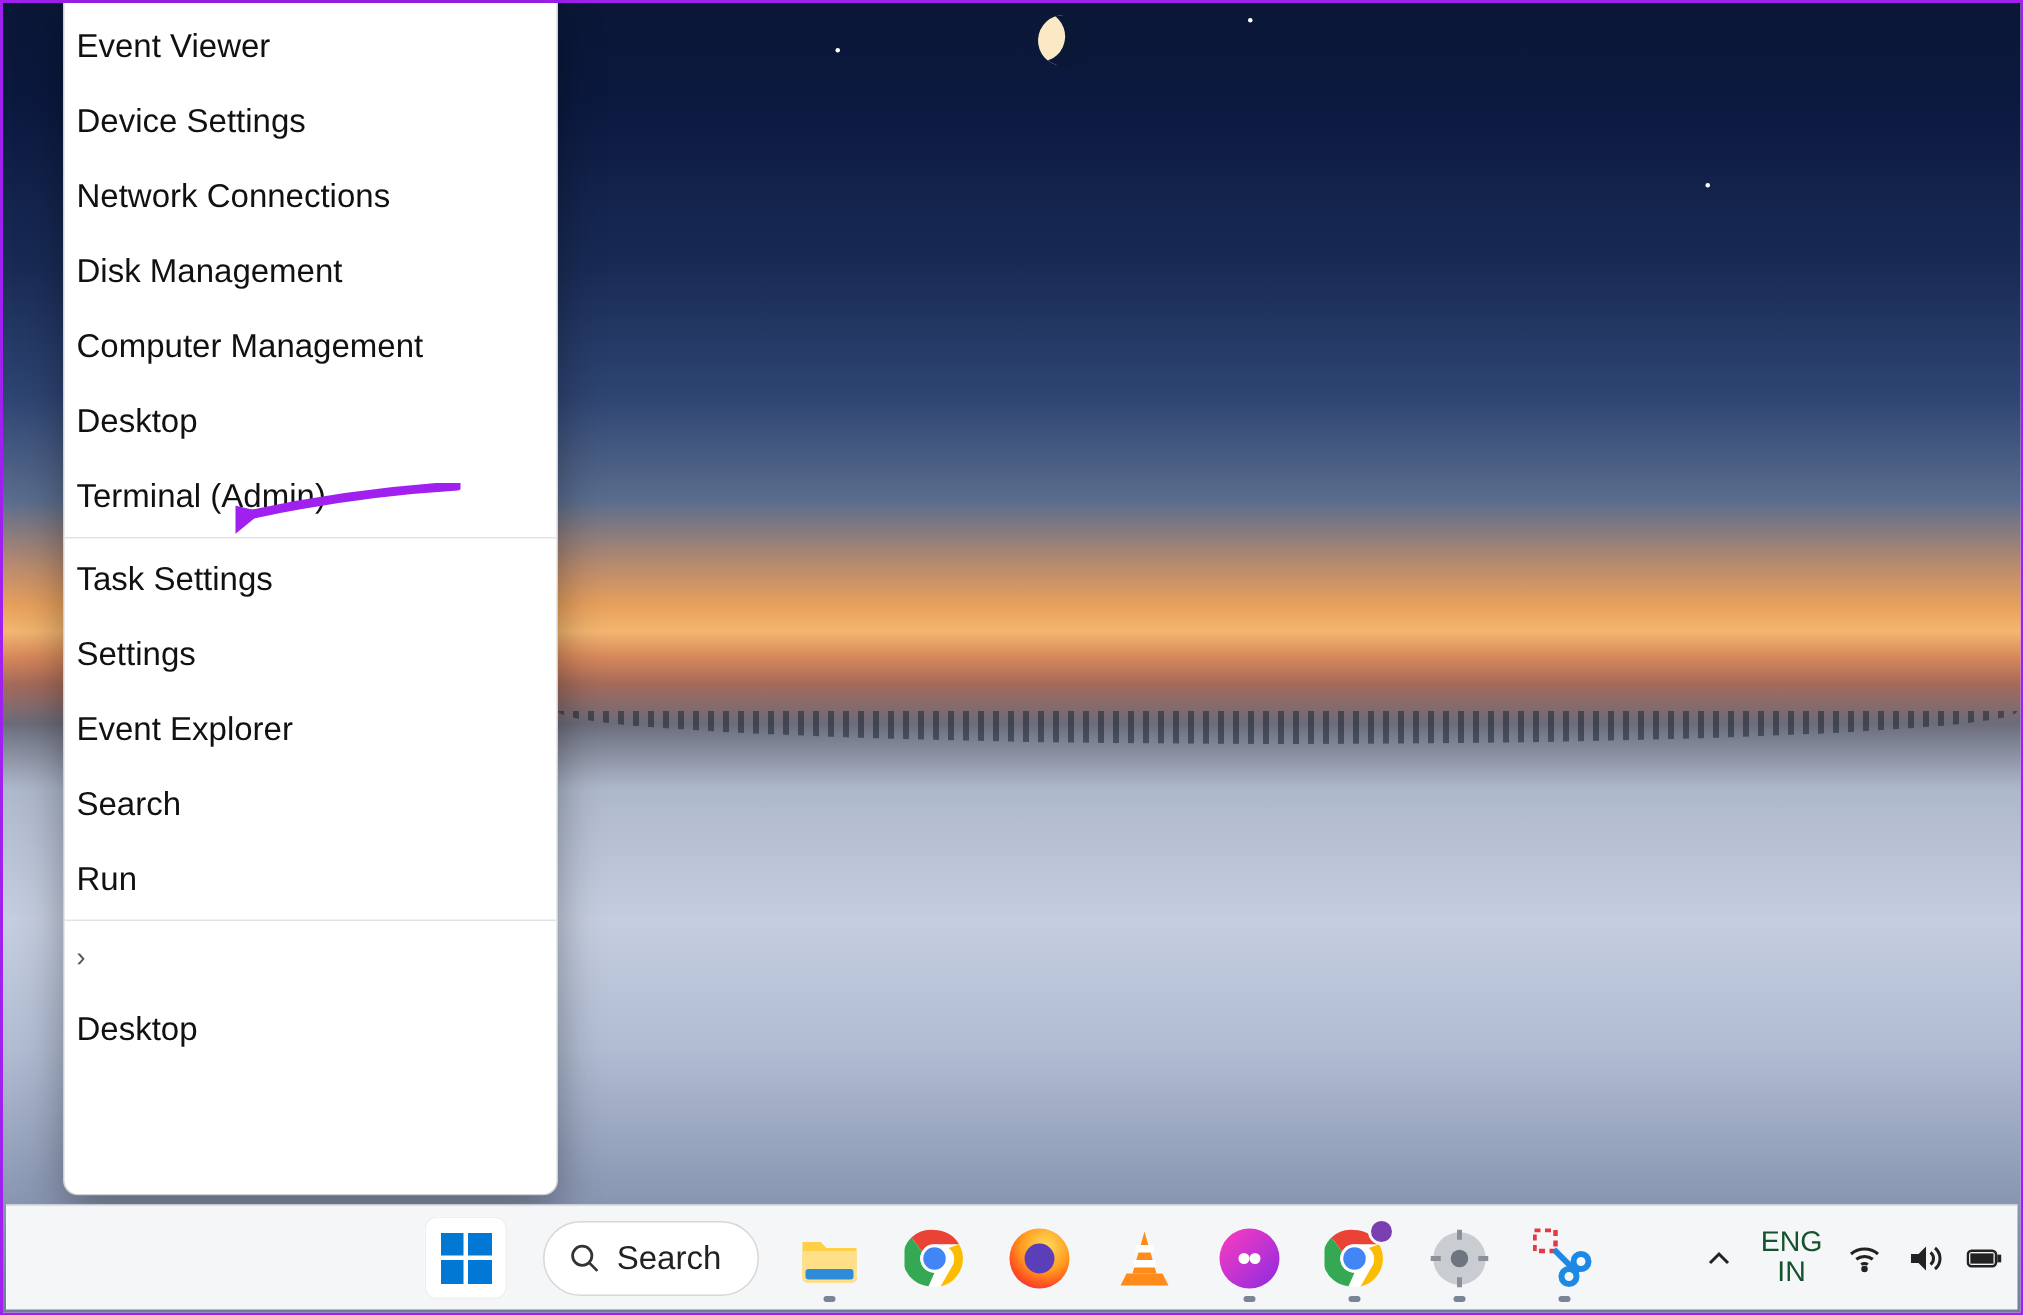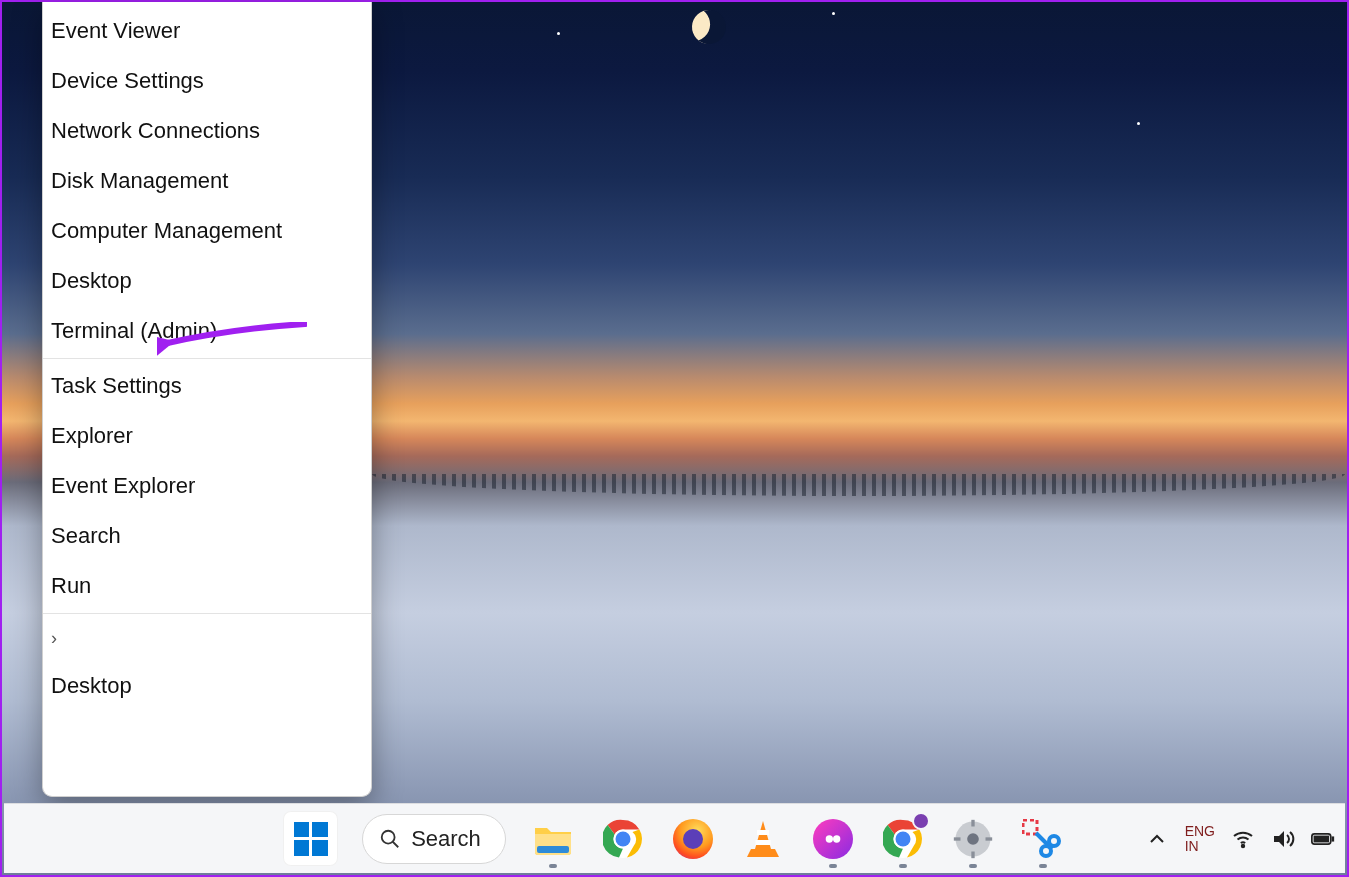--- a/index.html
+++ b/index.html
@@ -77,21 +77,21 @@
     font-size: 22px; color:#222;
   }
   .search-pill svg { width:22px; height:22px; }
 
   .tb-icon { width:46px; height:46px; display:flex; align-items:center; justify-content:center; position:relative; }
   .tb-icon .run-dot {
     position:absolute; bottom:-6px; left:50%; transform:translateX(-50%);
     width:8px; height:4px; border-radius:2px; background:#7a8496;
   }
 
-  .lang { font-size: 14px; color:#7f1d1d; line-height:1.05; text-align:left; }
+  .lang { font-size: 19px; color:#14532d; line-height:1.05; text-align:center; }
   .sys-ico { width:24px; height:24px; color:#222; }
 
   
   .circ { width:40px; height:40px; border-radius:50%; display:flex; align-items:center; justify-content:center; font-size:20px; color:#fff; }
 </style>
 </head>
 <body>
 
 <div class="frame">
   <div class="desktop">
@@ -124,21 +124,21 @@
       </div>
     <div class="winx-item">
         <span>Terminal (Admin)</span>
       </div>
     <div class="winx-sep"></div>
 
     <div class="winx-item">
         <span>Task Settings</span>
       </div>
     <div class="winx-item">
-        <span>Explorer</span>
+        <span>Settings</span>
       </div>
     <div class="winx-item">
         <span>Event Explorer</span>
       </div>
     <div class="winx-item">
         <span>Search</span>
       </div>
     <div class="winx-item">
         <span>Run</span>
       </div>

